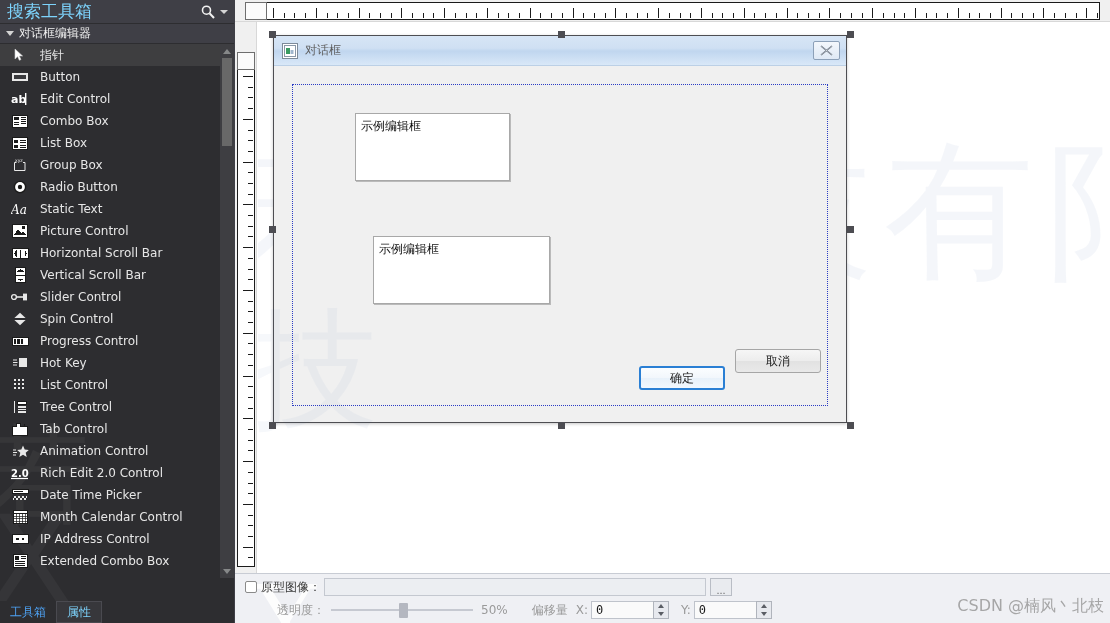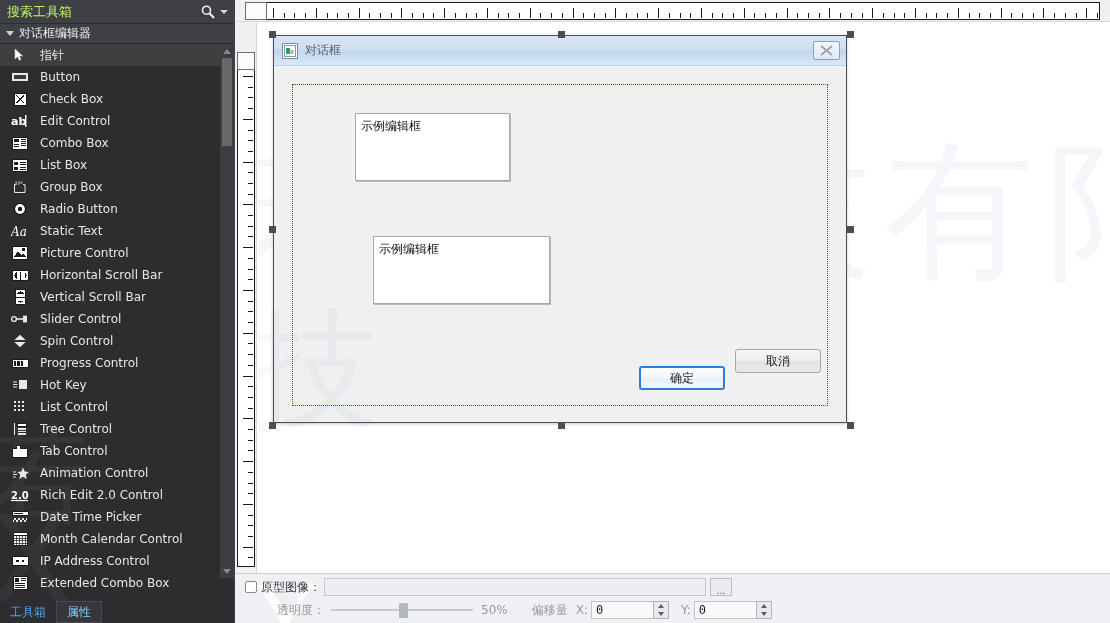--- a/index.html
+++ b/index.html
@@ -15,21 +15,21 @@
     width:235px;height:623px;background:#2d2d30;color:#f1f1f1;
     display:flex;flex-direction:column;position:relative;
     border-right:1px solid #3f3f46;box-sizing:border-box;
   }
   .tb-search{
     height:24px;background:#3f3f46;border-bottom:1px solid #2d2d30;
     display:flex;align-items:center;padding:0 4px;flex:0 0 24px;
     box-sizing:border-box;
   }
   .tb-search-input{
-    flex:1;color:#bef264;font-size:13px;padding-left:3px;
+    flex:1;color:#7dd3fc;font-size:17px;padding-left:3px;
     font-family:"DejaVu Sans",sans-serif;user-select:none;
   }
   .tb-search-icon{width:16px;height:16px;position:relative;color:#f1f1f1;}
   .tb-search-icon svg{display:block;}
   .tb-caret{
     width:0;height:0;margin-left:4px;margin-right:2px;
     border-left:4px solid transparent;border-right:4px solid transparent;
     border-top:4px solid #d4d4d4;
   }
 
@@ -300,29 +300,20 @@
           <span class="tb-label">指针</span>
         </div>
         <div class="tb-item">
           <span class="tb-ico">
             <svg width="16" height="12" viewBox="0 0 16 12" shape-rendering="crispEdges">
               <rect x="0.5" y="2.5" width="15" height="7" fill="#e8e8e8" stroke="#e8e8e8"></rect>
               <rect x="2" y="4" width="12" height="4" fill="#3a3a3d"></rect>
             </svg>
           </span>
           <span class="tb-label">Button</span>
-        </div>
-        <div class="tb-item">
-          <span class="tb-ico">
-            <svg width="13" height="13" viewBox="0 0 13 13" shape-rendering="crispEdges">
-              <rect x="0.5" y="0.5" width="12" height="12" fill="#fff" stroke="#1a1a1a"></rect>
-              <path d="M2.5 2.5 L10 10 M10 2.5 L2.5 10" stroke="#1a1a1a" stroke-width="1.2"></path>
-            </svg>
-          </span>
-          <span class="tb-label">Check Box</span>
         </div>
         <div class="tb-item">
           <span class="tb-ico">
             <svg width="18" height="13" viewBox="0 0 18 13">
               <text x="0" y="10" font-family="DejaVu Sans" font-size="11" font-weight="bold" fill="#ffffff">ab</text>
               <rect x="14" y="0" width="1.4" height="12" fill="#ffffff"></rect>
             </svg>
           </span>
           <span class="tb-label">Edit Control</span>
         </div>
@@ -789,16 +780,17 @@
         <span class="bb-lbl dim" style="margin-left:12px;">Y:</span>
         <span class="spin">
           <span class="val">0</span>
           <span class="arrows">
               <i class="u"></i>
               <i class="d"></i>
             </span>
         </span>
       </div>
 
+      <div class="bb-wm">CSDN @楠风丶北枝</div>
     </div>
 
   </div>
 </div>
 
 </body></html>

